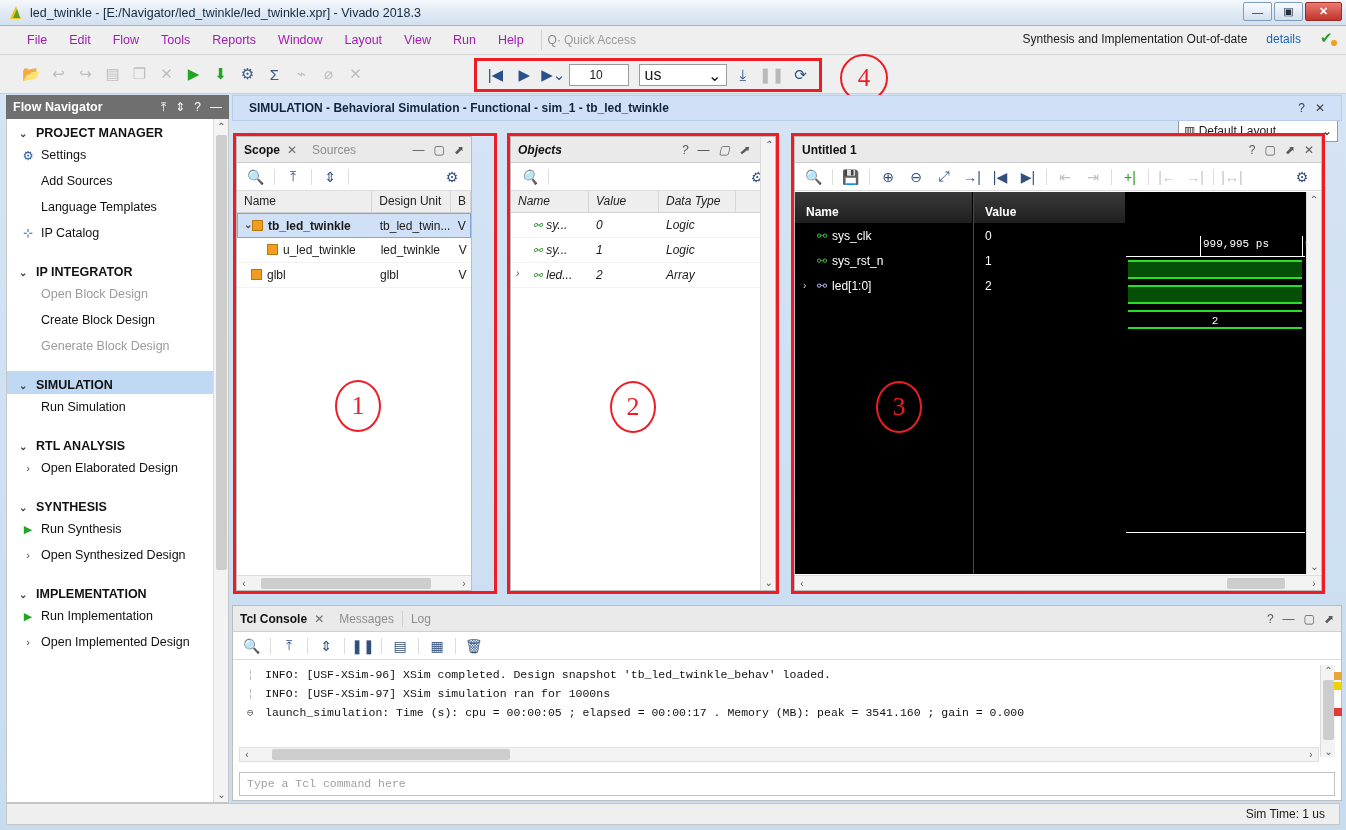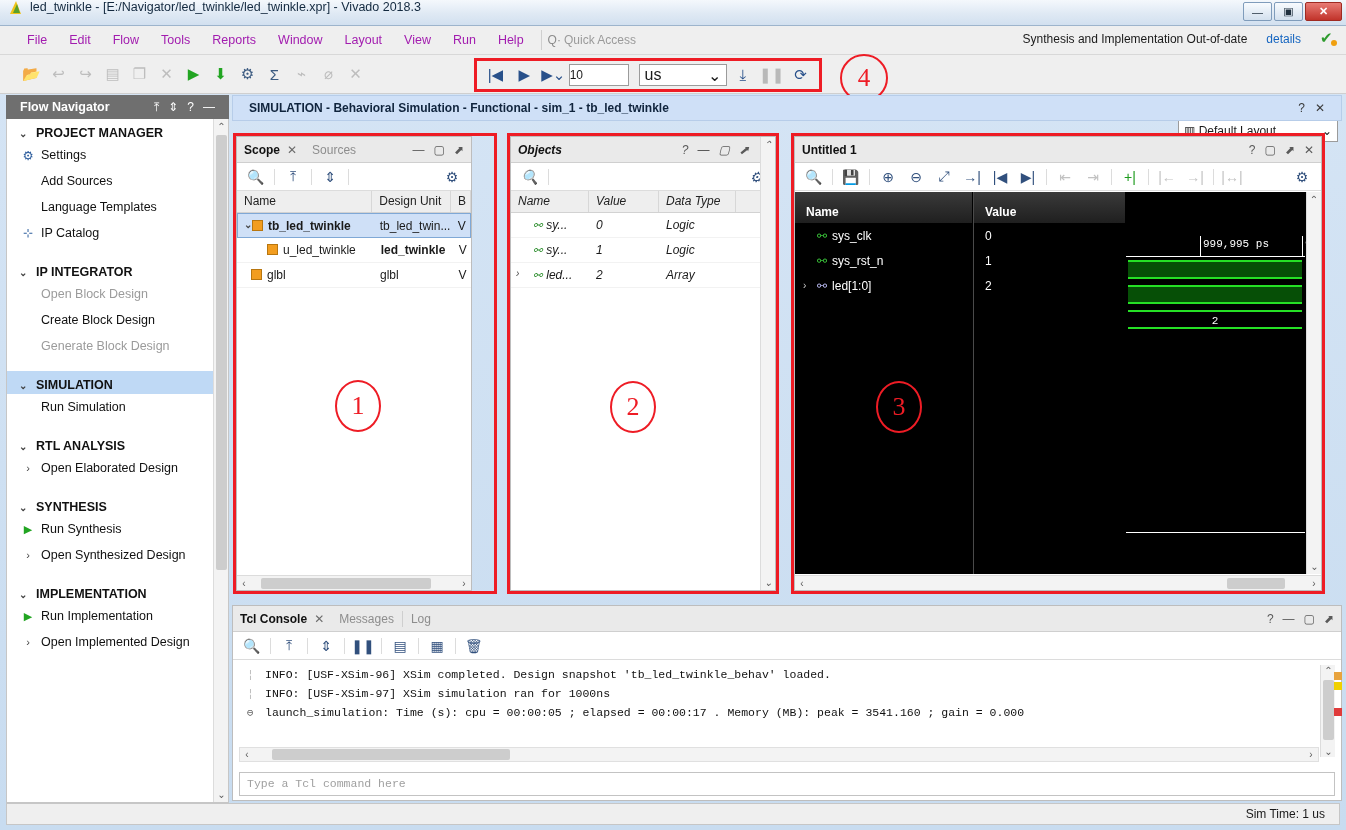--- a/index.html
+++ b/index.html
@@ -5,21 +5,21 @@
   * { box-sizing: border-box; margin:0; padding:0; }
   html,body{ width:1346px; height:830px; overflow:hidden;
     font-family:"Liberation Sans", sans-serif; font-size:12px; color:#1a1a1a;
     background:#f0f0f0; }
   #app{ position:relative; width:1346px; height:830px;
         background:linear-gradient(#d6e5f5,#c8dcf0); }
 
   
   .titlebar{ position:absolute; left:0; top:0; width:1346px; height:26px;
     background:linear-gradient(#f4f8fc,#dfe9f4 55%,#d2e0ef);
-    border-bottom:1px solid #9db4cc; display:flex; align-items:flex-start; }
+    border-bottom:1px solid #9db4cc; display:flex; align-items:center; }
   .tb-icon{ margin-left:8px; margin-right:7px; width:15px; height:15px; position:relative; }
   .tb-icon::before{ content:""; position:absolute; left:2px; top:1px;
      border-left:6px solid transparent; border-right:5px solid transparent;
      border-bottom:13px solid #f0c419; }
   .tb-icon::after{ content:""; position:absolute; left:5px; top:4px;
      border-left:4px solid transparent; border-right:3px solid transparent;
      border-bottom:9px solid #5aa02c; }
   .tb-title{ font-size:12.5px; color:#13293f; }
   .wincontrols{ position:absolute; right:4px; top:2px; display:flex; gap:2px; }
   .wb{ width:29px; height:19px; border:1px solid #7f9cbb; border-radius:2px;
@@ -48,35 +48,35 @@
     background:#efefef; border-bottom:1px solid #cfcfcf; display:flex; align-items:center; }
   .tbtn{ width:27px;height:27px; display:flex; align-items:center; justify-content:center;
     color:#3b5a80; font-size:15px; }
   .tbtn.dim{ color:#bdbdbd; }
   .simbox{ position:absolute; left:474px; top:58px; width:348px; height:34px;
     border:3px solid #ee1c25; display:flex; align-items:center; padding:0 5px; gap:2px; }
   .simbtn{ width:28px;height:24px;display:flex;align-items:center;justify-content:center;
     color:#28508a; font-size:15px; }
   .simbtn.dim{ color:#b9b9b9; }
   .simval{ width:62px;height:22px;border:1px solid #9b9b9b;background:#fff;
-    text-align:left;padding-right:5px;line-height:20px;font-size:12px; }
+    text-align:center;padding-right:5px;line-height:20px;font-size:12px; }
   .simunit{ width:92px;height:22px;border:1px solid #9b9b9b;background:#fff;
     display:flex;align-items:center;justify-content:space-between;padding:0 5px;font-size:16px;margin-left:8px; }
   .circ4{ position:absolute; left:840px; top:54px; width:48px;height:48px;
     border:2.2px solid #ee1c25; border-radius:50%; color:#ee1c25;
     font-family:"Liberation Serif", serif; font-size:25px;
     display:flex;align-items:center;justify-content:center; }
   .layoutsel{ position:absolute; right:8px; top:65px; width:160px;height:22px;
     border:1px solid #9b9b9b;background:#fff; display:flex;align-items:center;
     padding:0 5px; gap:6px; font-size:12px; justify-content:space-between; }
 
   
   .fn-header{ position:absolute; left:6px; top:95px; width:223px; height:24px;
     background:#6f6f6f; color:#fff; display:flex; align-items:center;
-    padding:0 14px; font-size:12.5px; font-weight:bold; }
+    padding:0 7px; font-size:12.5px; font-weight:bold; }
   .fn-header .tools{ margin-left:auto; display:flex; gap:9px; font-size:12px; font-weight:normal;}
   .fnav{ position:absolute; left:6px; top:119px; width:223px; height:684px;
     background:#fff; border:1px solid #c6c6c6; border-top:none; overflow:hidden; }
   .fn-scroll{ position:absolute; right:0; top:0; width:15px; height:100%;
     background:#f3f3f3; border-left:1px solid #dcdcdc; }
   .fn-thumb{ position:absolute; left:2px; top:16px; width:11px; height:435px;
     background:#cdcdcd; border-radius:2px; }
   .fn-arrow{ position:absolute; left:0; width:15px; height:15px; display:flex;
     align-items:center; justify-content:center; color:#5c5c5c; font-size:10px; }
   .grp{ padding:7px 0 2px 12px; font-size:12.5px; font-weight:bold; color:#111;
@@ -383,21 +383,21 @@
       <div style="width:20px">B</div>
     </div>
     <div id="scope-rows">
         <div class="trow sel">
           <div style="width:149px;position:relative;padding-left:14px"><span style="position:absolute;left:6px;color:#444;font-size:10px">⌄</span><span class="modico"></span><span>tb_led_twinkle</span></div>
           <div style="width:86px;font-weight:normal">tb_led_twin...</div>
           <div style="width:20px;font-weight:normal">V</div>
         </div>
         <div class="trow">
           <div style="width:149px;position:relative;padding-left:30px"><span class="modico"></span><span>u_led_twinkle</span></div>
-          <div style="width:86px;font-weight:bold">led_twinkle</div>
+          <div style="width:86px;font-weight:normal">led_twinkle</div>
           <div style="width:20px;font-weight:normal">V</div>
         </div>
         <div class="trow">
           <div style="width:149px;position:relative;padding-left:14px"><span class="modico"></span><span>glbl</span></div>
           <div style="width:86px;font-weight:normal">glbl</div>
           <div style="width:20px;font-weight:normal">V</div>
         </div>
       </div>
     <div class="hsb">
       <div class="a">‹</div>

